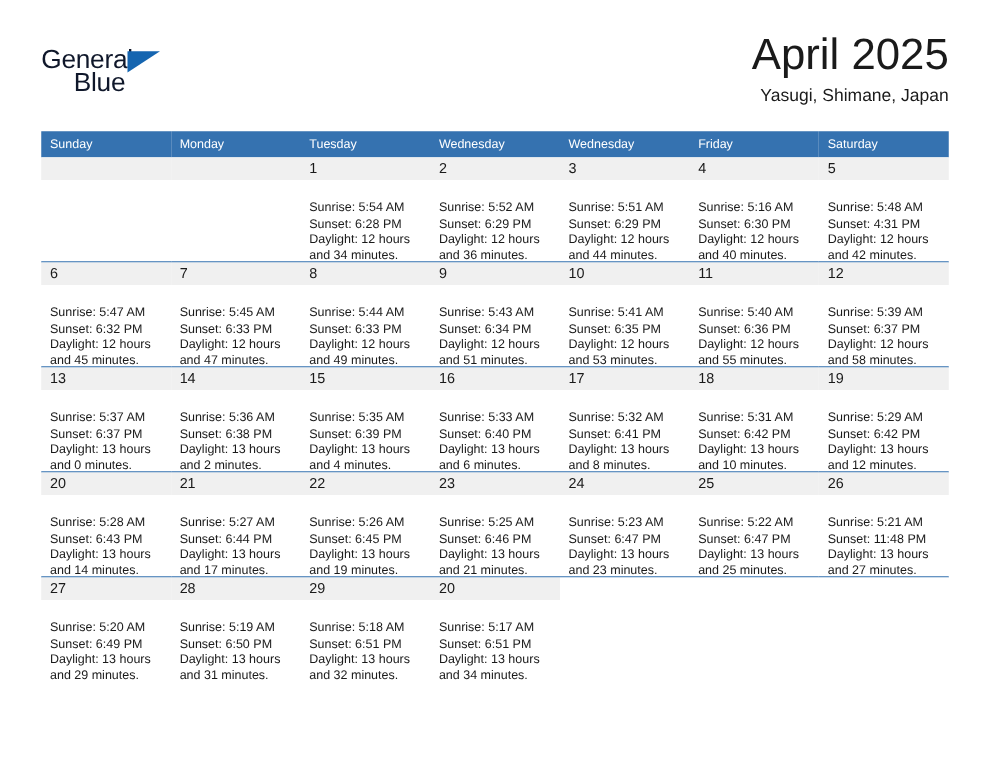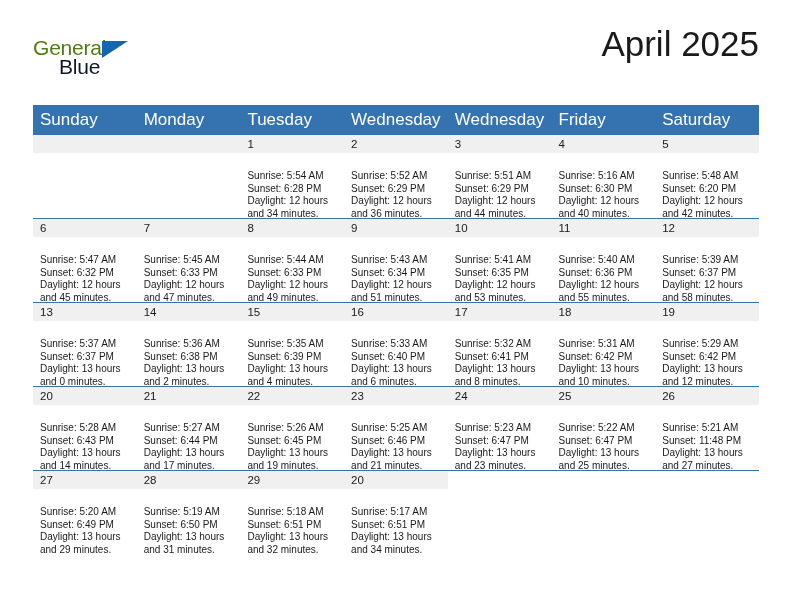--- a/index.html
+++ b/index.html
@@ -34,21 +34,21 @@
     top: 8px;
     width: 220px;
     height: 46px;
   }
   .logo-general {
     position: absolute;
     left: 0;
     top: 0;
     font-size: 21px;
     letter-spacing: -0.2px;
-    color: #4d7c0f;
+    color: #0f172a;
     font-family: "Liberation Sans", sans-serif;
   }
   .logo-tri {
     position: absolute;
     left: 69px;
     top: 5px;
     width: 0;
     height: 0;
     border-left: 26px solid #1565b0;
     border-bottom: 17px solid transparent;
@@ -90,21 +90,21 @@
     width: 726px;
   }
   table.cal {
     border-collapse: collapse;
     width: 726px;
     table-layout: fixed;
   }
   table.cal th {
     background: #3572b0;
     color: #ffffff;
-    font-size: 17px;
+    font-size: 10px;
     font-weight: normal;
     text-align: left;
     padding: 5px 0 5px 7px;
     height: 11px;
     border: none;
   }
   table.cal td {
     vertical-align: top;
     padding: 0;
     border: none;
@@ -151,20 +151,21 @@
   <div class="header">
 
     <div class="logo">
       <span class="logo-general">General</span>
       <span class="logo-tri"></span>
       <span class="logo-blue">Blue</span>
     </div>
 
     <div class="title-wrap">
       <div class="cal-title">April 2025</div>
+      <div class="cal-subtitle">Yasugi, Shimane, Japan</div>
     </div>
 
   </div>
 
   <div class="calendar">
     <table class="cal">
       <thead>
         <tr id="weekday-row">
             <th>Sunday</th>
             <th>Monday</th>
@@ -231,21 +232,21 @@
                   <div>Daylight: 12 hours</div>
                   <div>and 40 minutes.</div>
                 </div>
               </div>
             </td>
             <td>
               <div class="cell">
                 <div class="daynum-band">5</div>
                 <div class="details">
                   <div>Sunrise: 5:48 AM</div>
-                  <div>Sunset: 6:20 PM</div>
+                  <div>Sunset: 4:31 PM</div>
                   <div>Daylight: 12 hours</div>
                   <div>and 42 minutes.</div>
                 </div>
               </div>
             </td>
           </tr>
           <tr class="week-row">
             <td>
               <div class="cell">
                 <div class="daynum-band">6</div>

